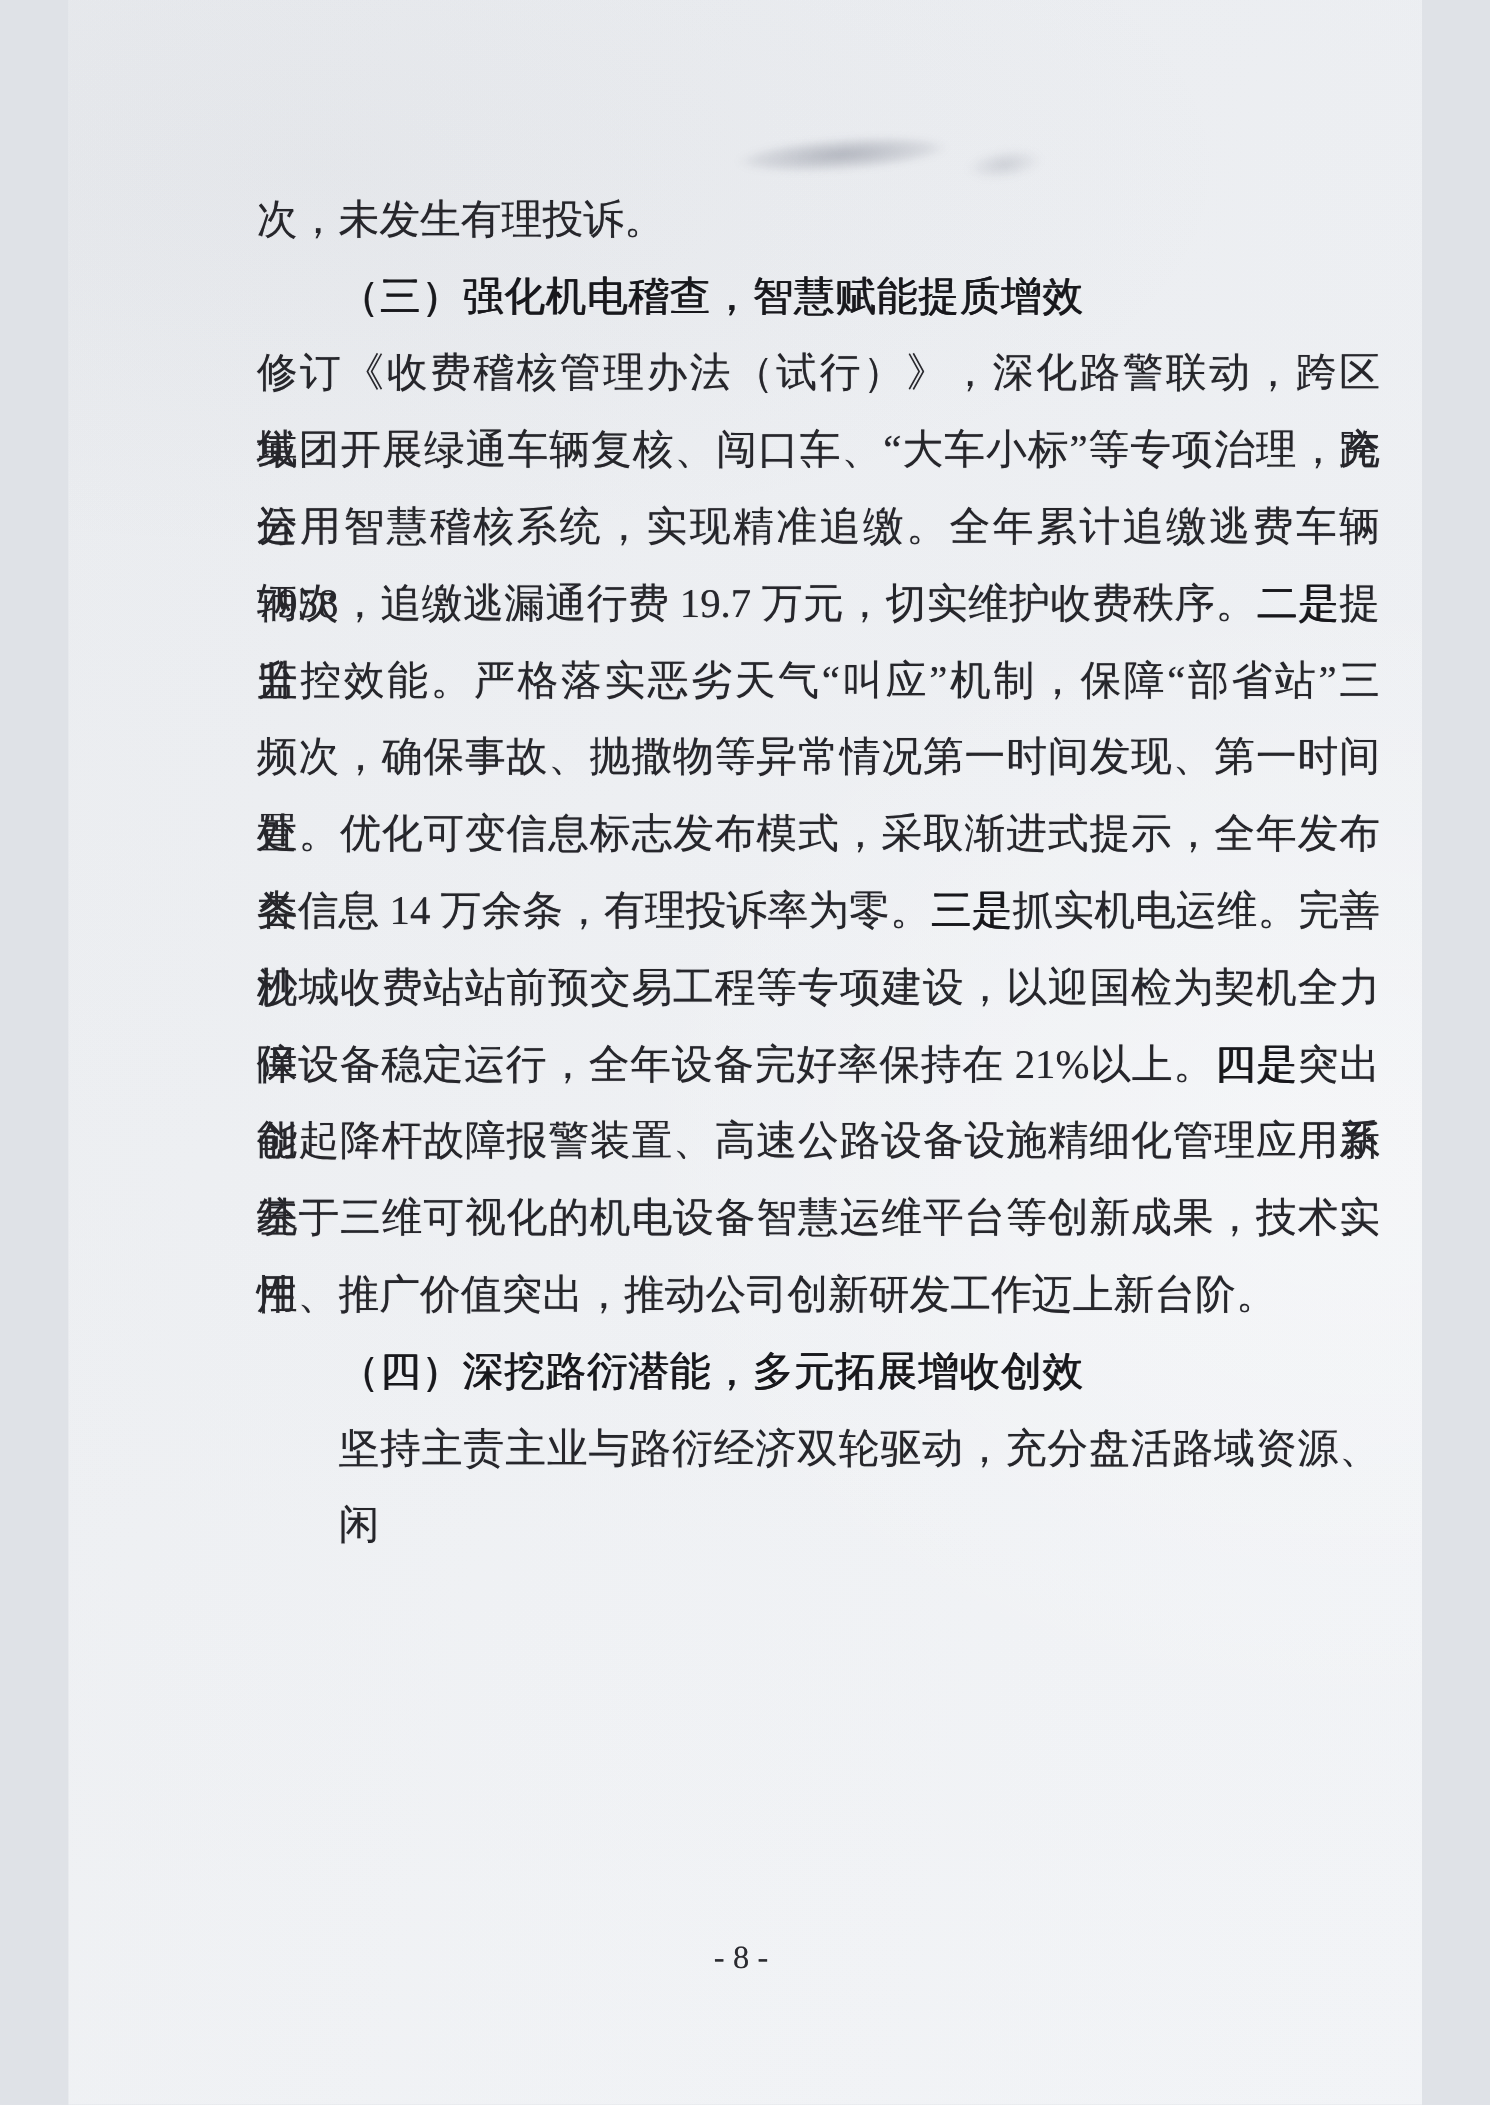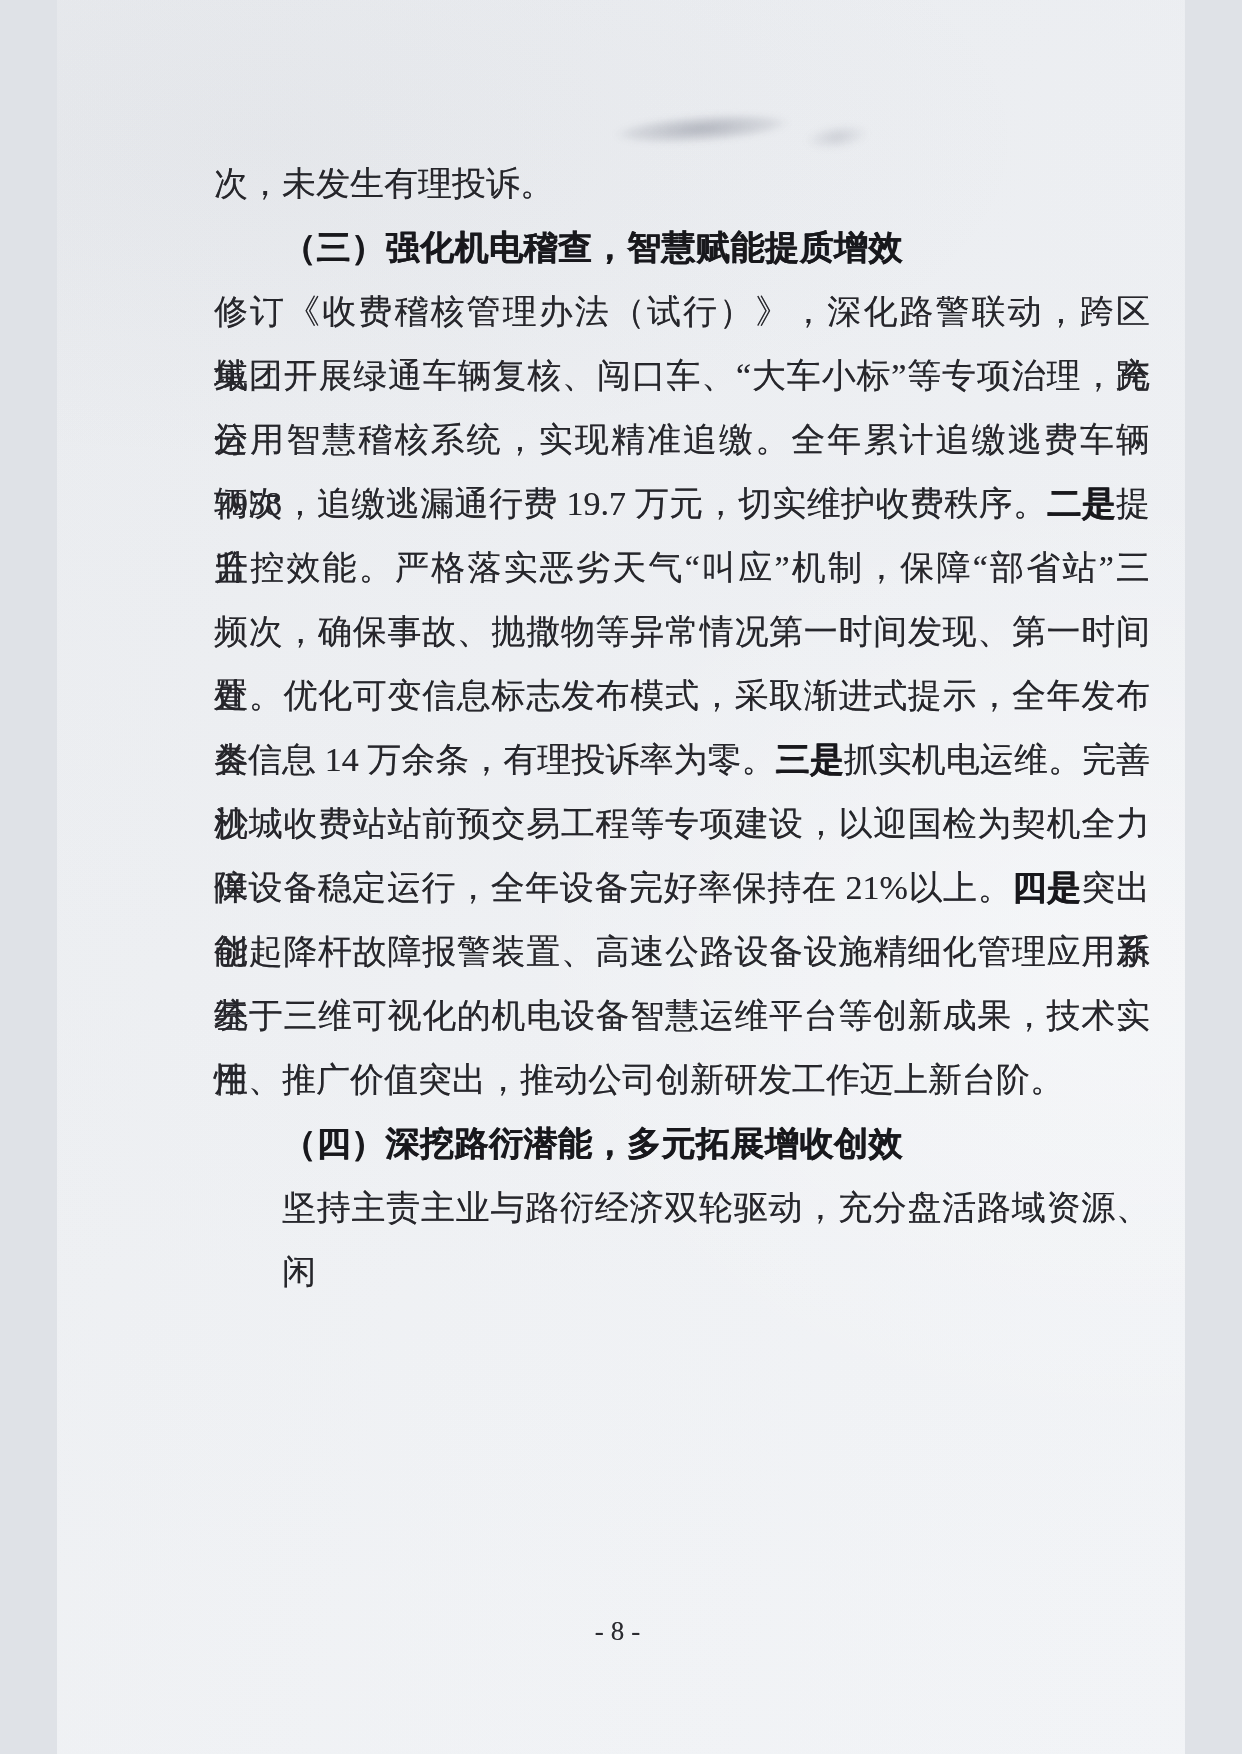--- a/index.html
+++ b/index.html
@@ -23,21 +23,21 @@
     position:absolute;left:157px;top:152px;width:936px;
     font-size:34px;line-height:64px;color:#26262b;
     text-shadow:0 0 0.6px rgba(40,40,48,0.55);
   }
   .line{height:64px;overflow:visible;white-space:nowrap;}
   .line.fill{white-space:normal;text-align:justify;text-align-last:justify;}
   .line.indent{padding-left:68px;}
   .line.heading{font-weight:700;color:#1e1e23;letter-spacing:0.5px;
     text-shadow:0.3px 0 0 rgba(30,30,36,0.8);}
   .seg{display:inline;}
-  .seg.bold{font-weight:700;color:#18181c;
+  .seg.bold{font-weight:400;color:#18181c;
     text-shadow:0.6px 0 0 rgba(20,20,25,0.9), -0.3px 0 0 rgba(20,20,25,0.6);}
   .footer{
     position:absolute;left:0;top:1616px;width:100%;
     text-align:center;font-size:27px;color:#2b2b30;letter-spacing:7px;
     text-shadow:0 0 0.5px rgba(40,40,48,0.5);
   }
   
   .smudge{
     position:absolute;left:548px;top:106px;width:215px;height:40px;
     background:radial-gradient(ellipse 55% 45% at 45% 55%, rgba(85,90,108,0.38), rgba(85,90,108,0.12) 60%, transparent 75%);

